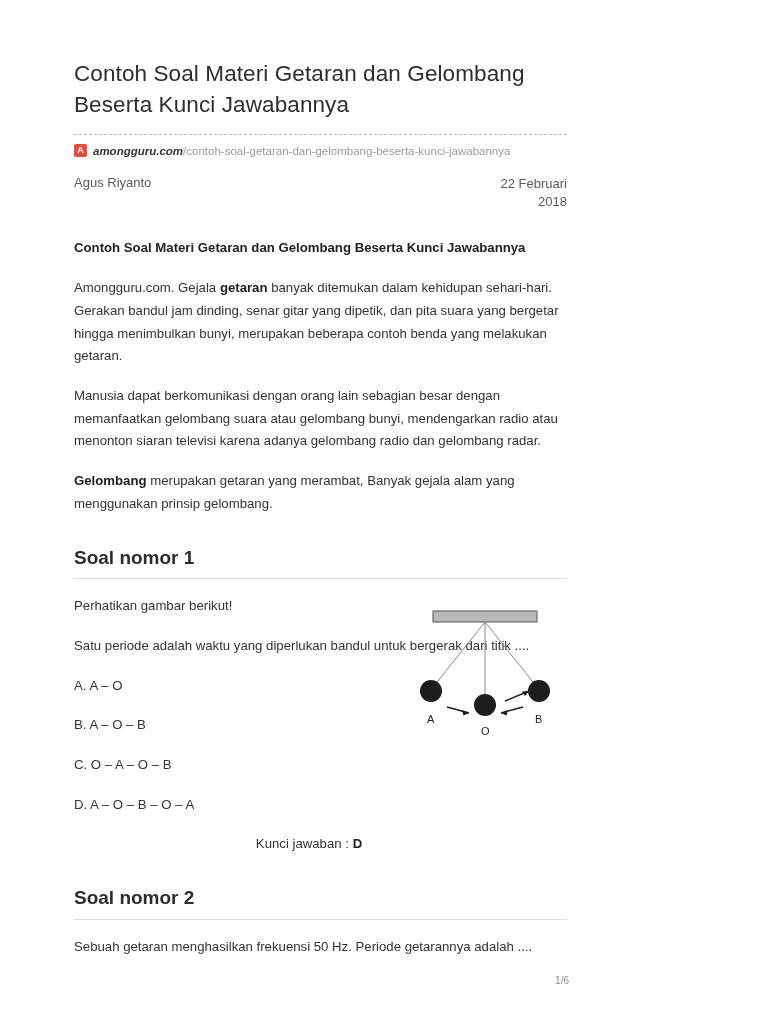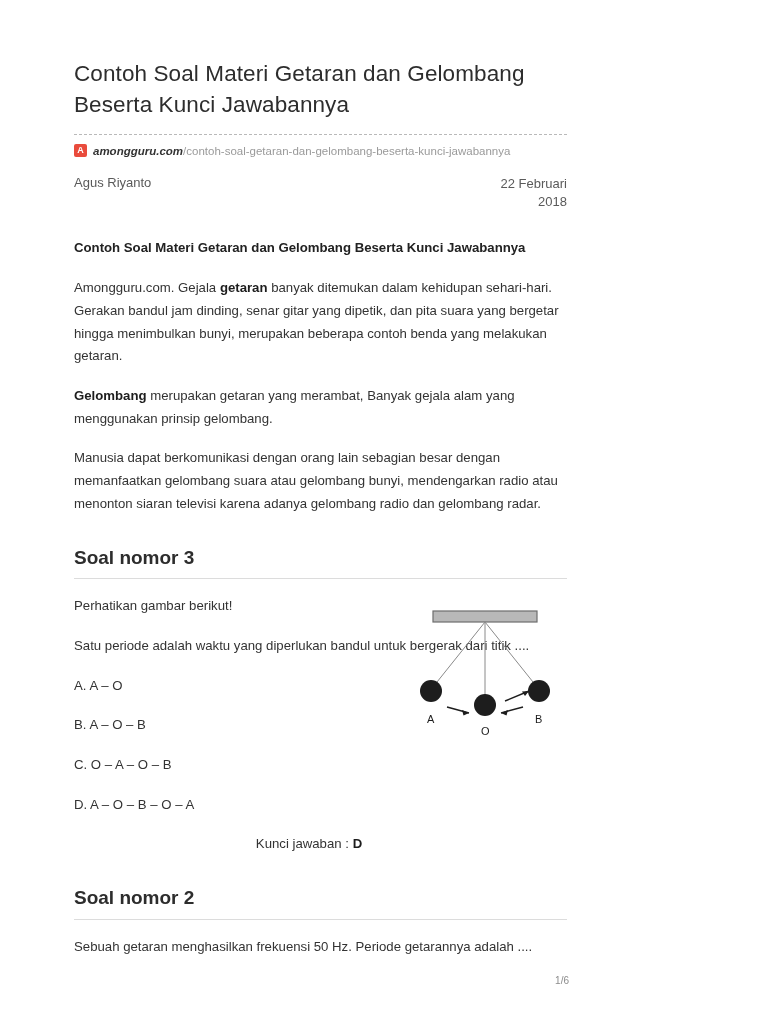--- a/index.html
+++ b/index.html
@@ -157,26 +157,26 @@
     <span>Agus Riyanto</span>
     <span class="meta-date">22 Februari 2018</span>
   </div>
 
   <div class="content">
 
     <p class="lead-heading">Contoh Soal Materi Getaran dan Gelombang Beserta Kunci Jawabannya</p>
 
     <p><span>Amongguru.com. Gejala </span><b>getaran</b><span> banyak ditemukan dalam kehidupan sehari-hari. Gerakan bandul jam dinding, senar gitar yang dipetik, dan pita suara yang bergetar hingga menimbulkan bunyi, merupakan beberapa contoh benda yang melakukan getaran.</span></p>
 
+    <p>Manusia dapat berkomunikasi dengan orang lain sebagian besar dengan memanfaatkan gelombang suara atau gelombang bunyi, mendengarkan radio atau menonton siaran televisi karena adanya gelombang radio dan gelombang radar.</p>
+
     <p><b>Gelombang</b><span> merupakan getaran yang merambat, Banyak gejala alam yang menggunakan prinsip gelombang.</span></p>
 
-    <p>Manusia dapat berkomunikasi dengan orang lain sebagian besar dengan memanfaatkan gelombang suara atau gelombang bunyi, mendengarkan radio atau menonton siaran televisi karena adanya gelombang radio dan gelombang radar.</p>
-
-
-    <h2 class="section-title">Soal nomor 3</h2>
+
+    <h2 class="section-title">Soal nomor 1</h2>
     <hr class="section-rule">
 
     <div class="qblock">
       <div class="q-text-col">
         <p>Perhatikan gambar berikut!</p>
         <p>Satu periode adalah waktu yang diperlukan bandul untuk bergerak dari titik ....</p>
       </div>
 
       <div class="figure">
         <svg class="fig-svg" width="160" height="140" viewBox="0 0 160 140" xmlns="http://www.w3.org/2000/svg">

